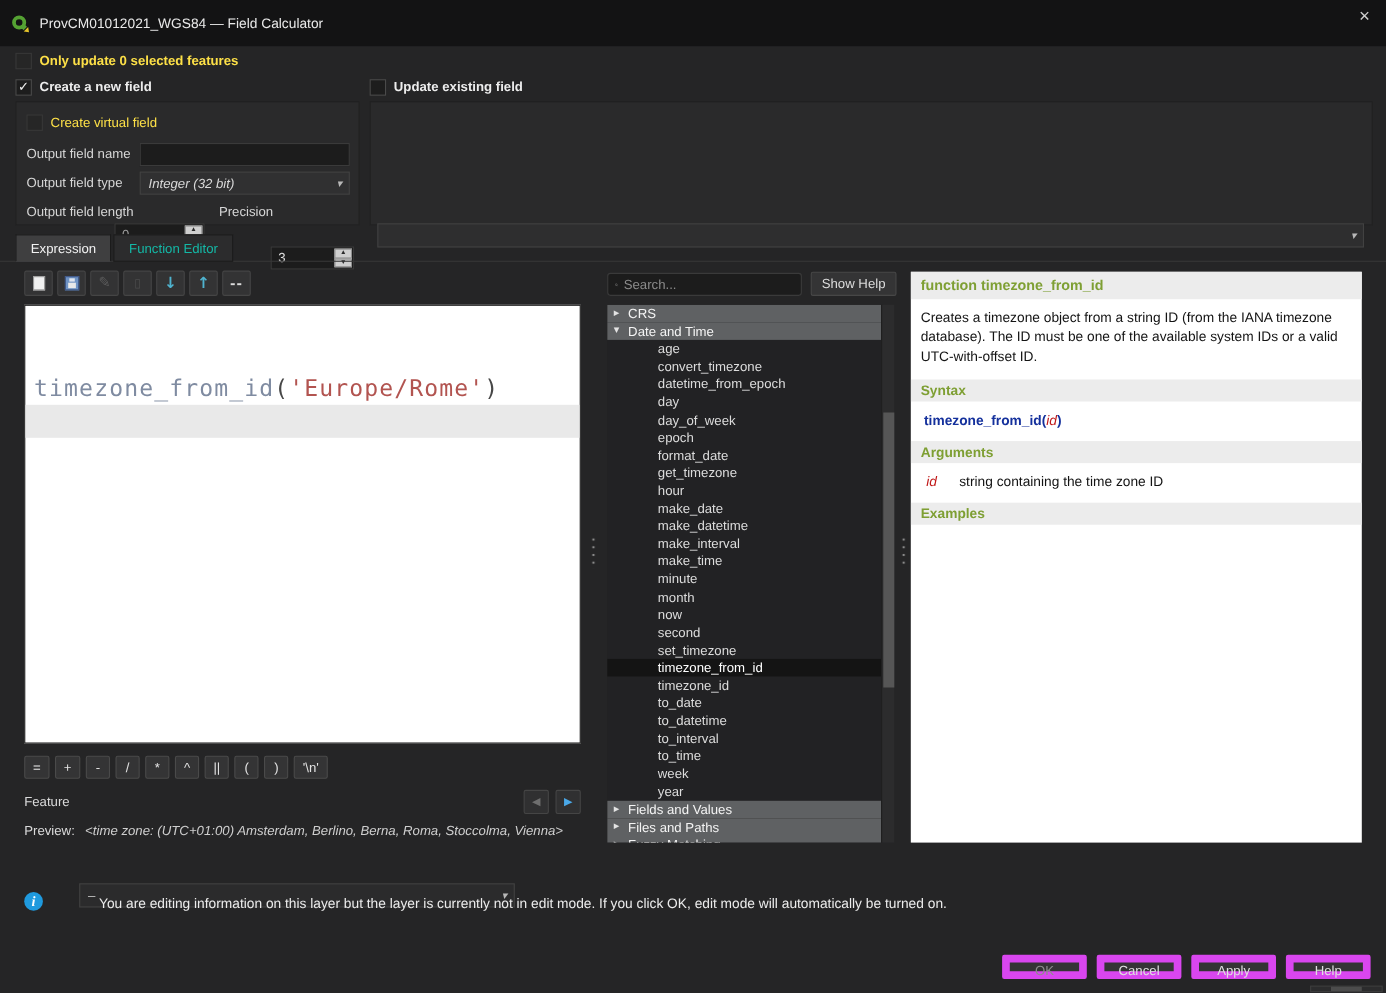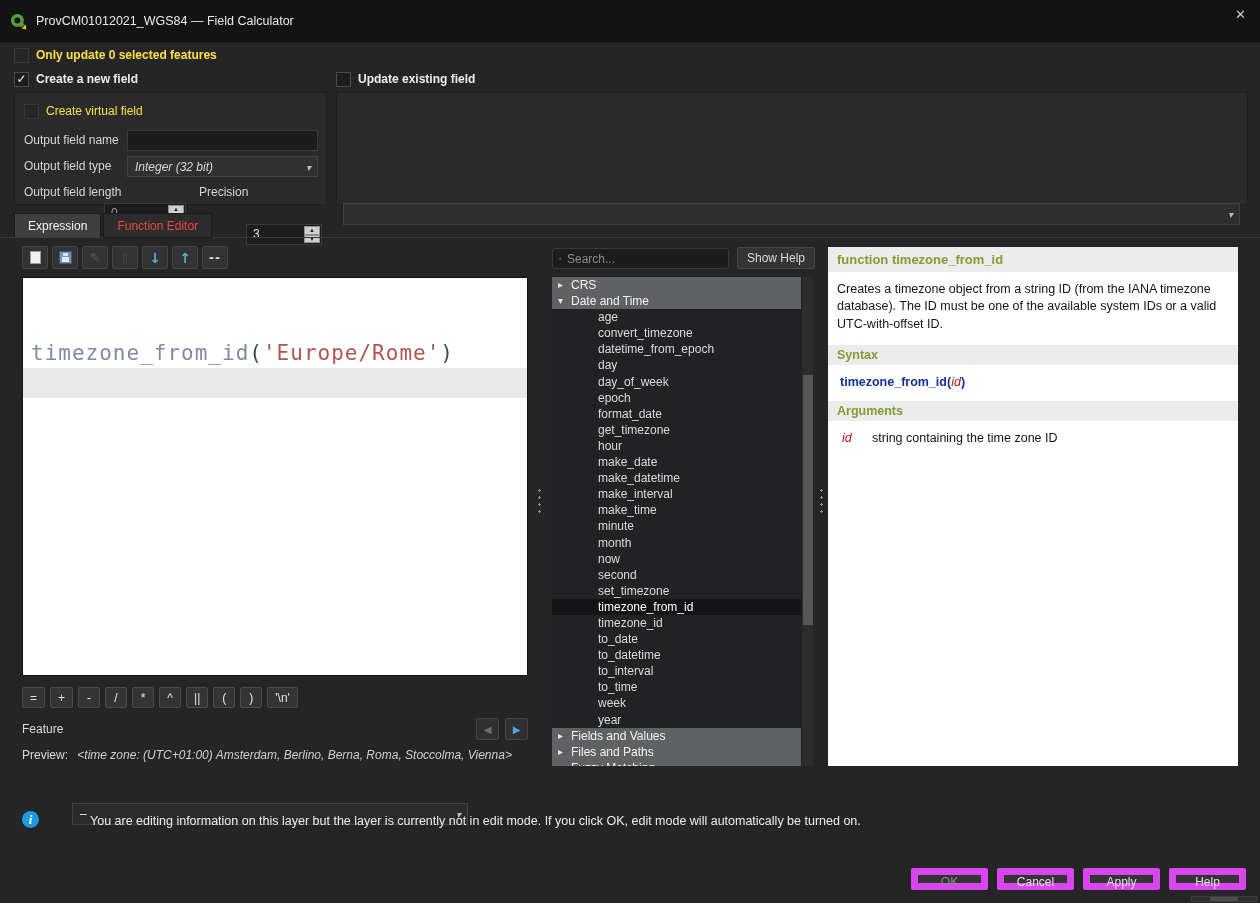--- a/index.html
+++ b/index.html
@@ -61,21 +61,21 @@
   .spin-val { position:absolute; left:6px; top:0; line-height:19px; color:#e0e0e0; }
   .spin-val.dimval { color:#9b9b9b; }
   .spin-btns { position:absolute; right:1px; top:1px; bottom:1px; width:16px;
     display:flex; flex-direction:column; }
   .spin-up,.spin-down { flex:1; background:#cfcfcf; color:#2a2a2a; font-size:6px;
     display:flex; align-items:center; justify-content:center; border:1px solid #8f8f8f; }
 
   
   .tabbar { left:14px; top:213px; height:25px; display:flex; z-index:2; }
   .tab { height:25px; padding:0 13px; line-height:24px; border:1px solid #1b1b1b;
-    background:#2c2c2d; color:#ef4444; margin-right:2px; }
+    background:#2c2c2d; color:#14b8a6; margin-right:2px; }
   .tab.active { background:#3f3f40; color:#f2f2f2; border-bottom-color:#3f3f40; }
   .tab-underline { left:0; top:237px; width:1260px; height:1px; background:#373737; z-index:1; }
 
   
   .toolbar { left:22px; top:246px; height:24px; display:flex; gap:4px; }
   .tool-btn { width:26px; height:23px; background:#333334; border:1px solid #454545;
     border-radius:2px; display:flex; align-items:center; justify-content:center; padding:0; }
   .tool-btn.dim .ticon { opacity:.45; }
   .ticon { font-size:13px; color:#d8d8d8; line-height:1; font-family:"DejaVu Sans", sans-serif; }
   .new-expression-icon { width:11px; height:13px; background:#f1f1f1; border:1px solid #9b9b9b; }
@@ -368,20 +368,21 @@
 <div class="abs help">
   <div class="help-title">function timezone_from_id</div>
   <div class="help-desc">Creates a timezone object from a string ID (from the IANA timezone database). The ID must be one of the available system IDs or a valid UTC-with-offset ID.</div>
   <div class="band">Syntax</div>
   <div class="syntax-line"><span class="syn-fn">timezone_from_id</span><span class="syn-par">(</span><span class="syn-arg">id</span><span class="syn-par">)</span></div>
   <div class="band">Arguments</div>
   <div class="arg-row">
     <span class="arg-name">id</span>
     <span class="arg-desc">string containing the time zone ID</span>
   </div>
+  <div class="band">Examples</div>
 </div>
 
 <div class="abs footer-info-icon">i</div>
 <div class="abs footer-msg">You are editing information on this layer but the layer is currently not in edit mode. If you click OK, edit mode will automatically be turned on.</div>
 <div class="abs footer-buttons">
     <button class="dlg-btn dim">OK</button>
     <button class="dlg-btn">Cancel</button>
     <button class="dlg-btn">Apply</button>
     <button class="dlg-btn">Help</button>
   </div>

